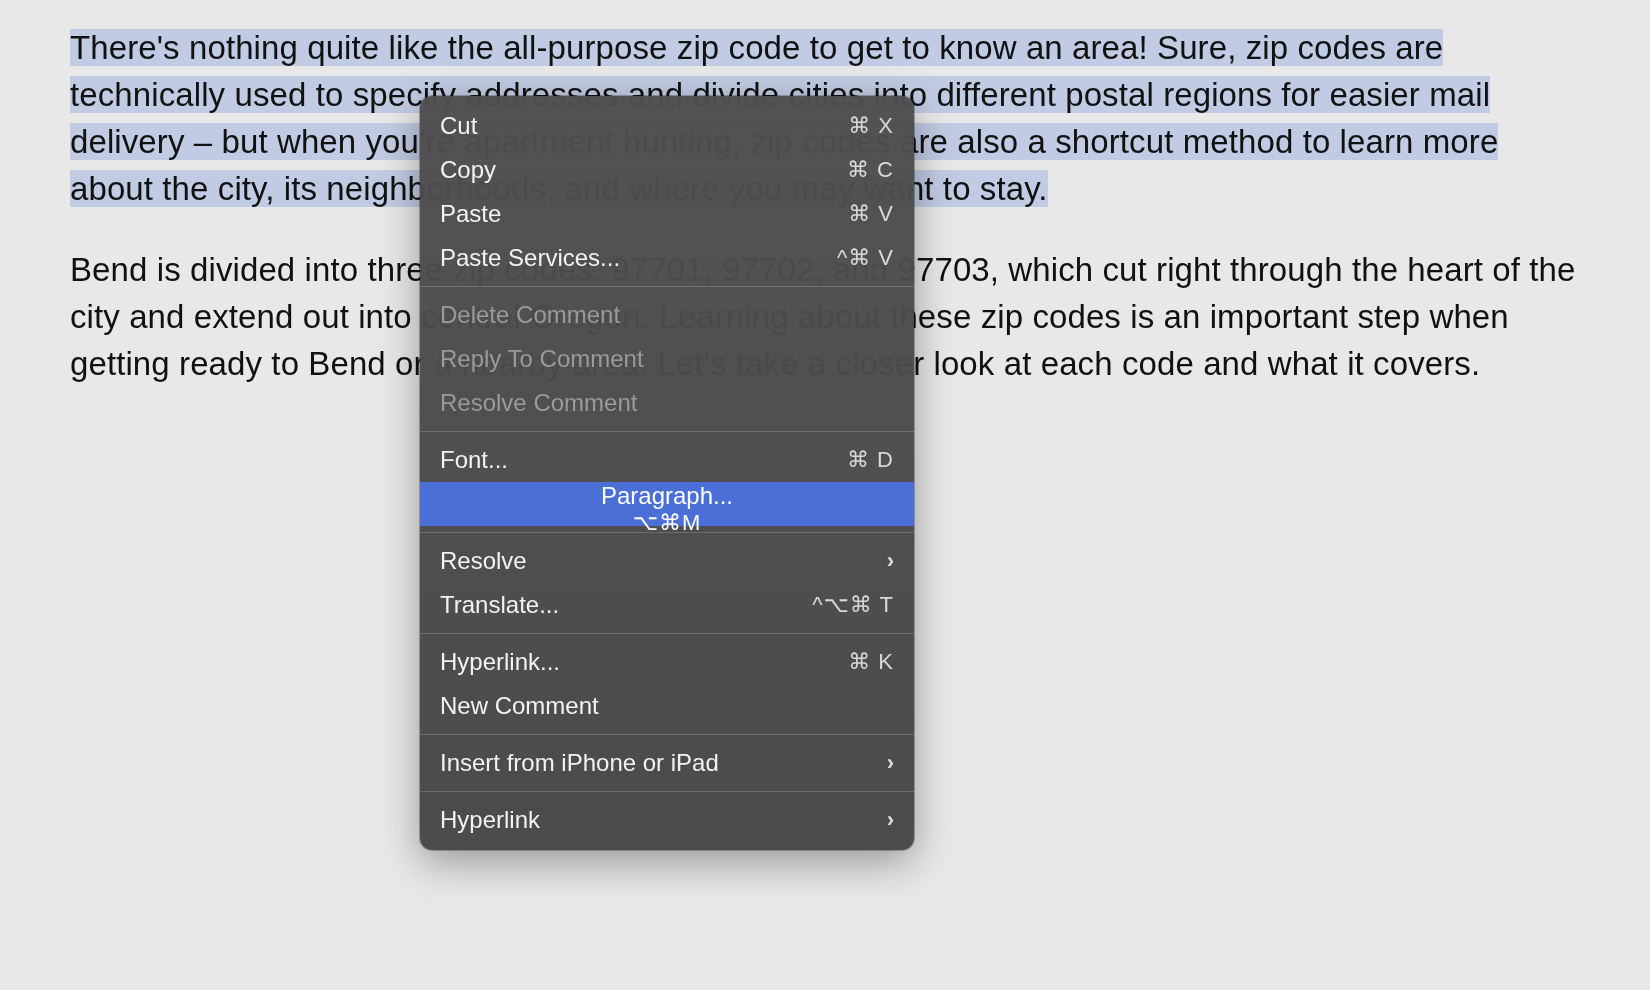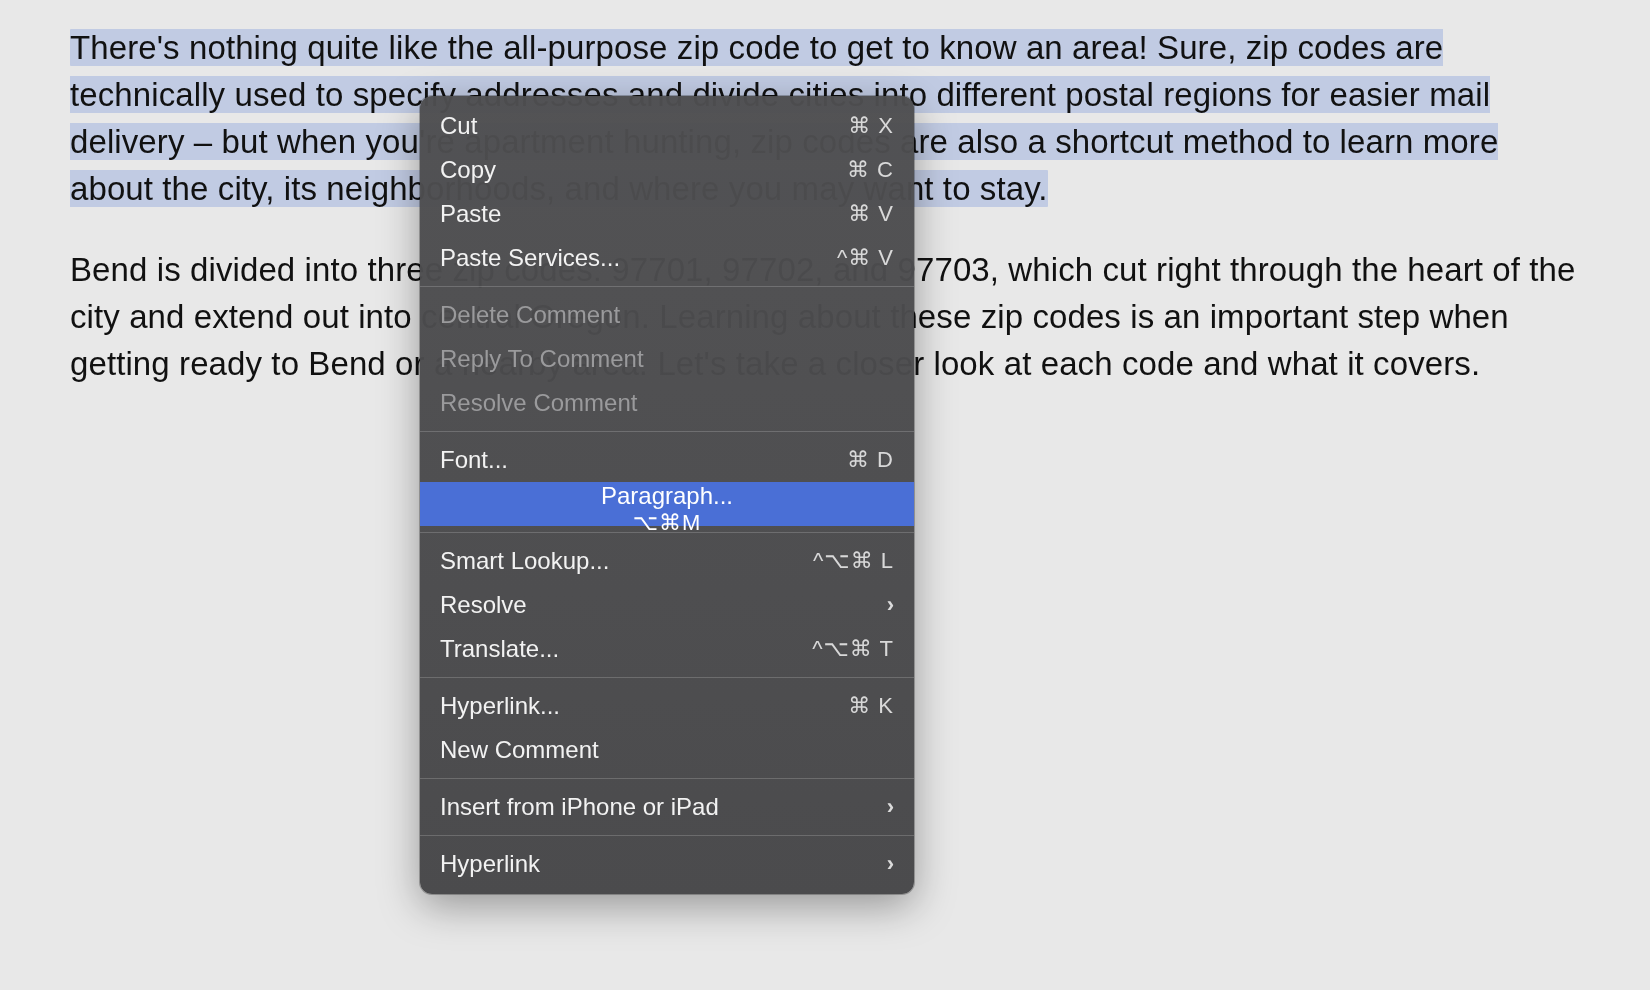--- a/index.html
+++ b/index.html
@@ -123,24 +123,20 @@
       <span class="sc">⌘ D</span>
     </div>
     <div class="mi highlight">
       <span>Paragraph...</span>
       <span class="sc">⌥⌘M</span>
     </div>
 
     <div class="sep"></div>
 
     <div class="mi">
-      <span>Smart Lookup...</span>
-      <span class="sc">^⌥⌘ L</span>
-    </div>
-    <div class="mi">
       <span>Resolve</span>
       <span class="chev">›</span>
     </div>
     <div class="mi">
       <span>Translate...</span>
       <span class="sc">^⌥⌘ T</span>
     </div>
 
     <div class="sep"></div>
 

